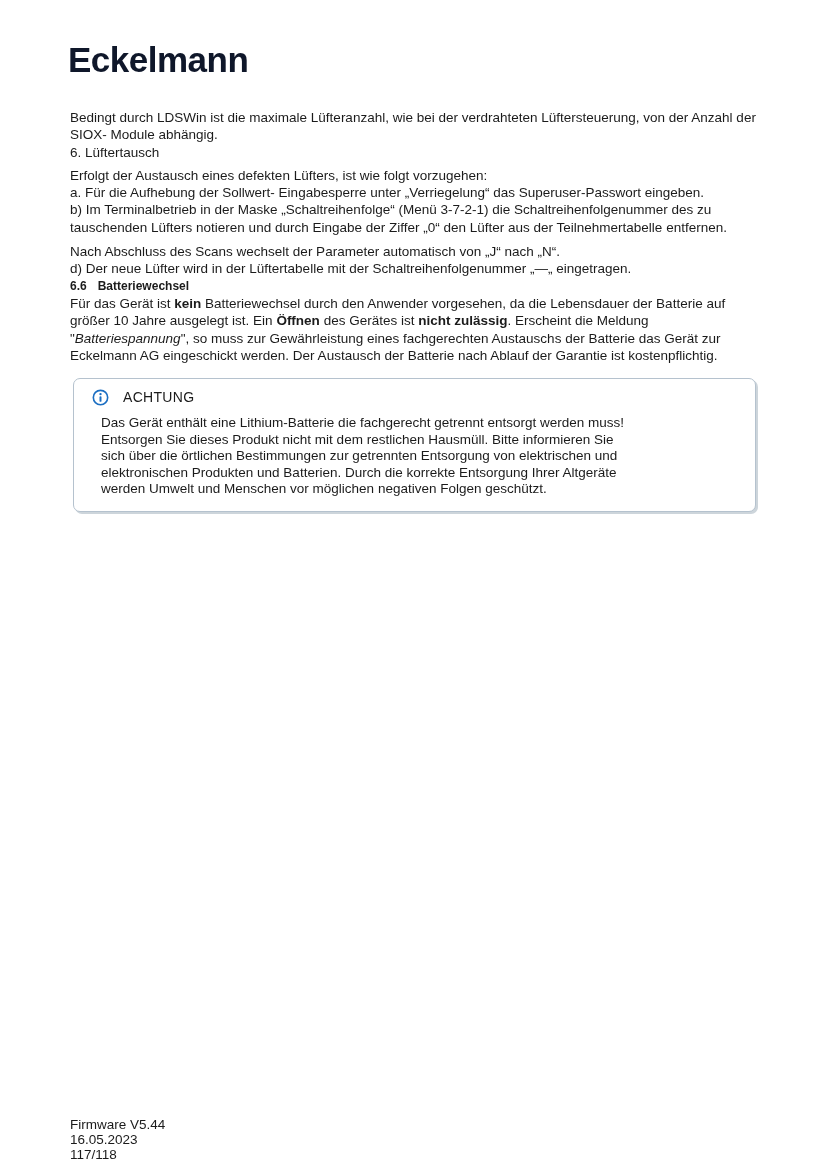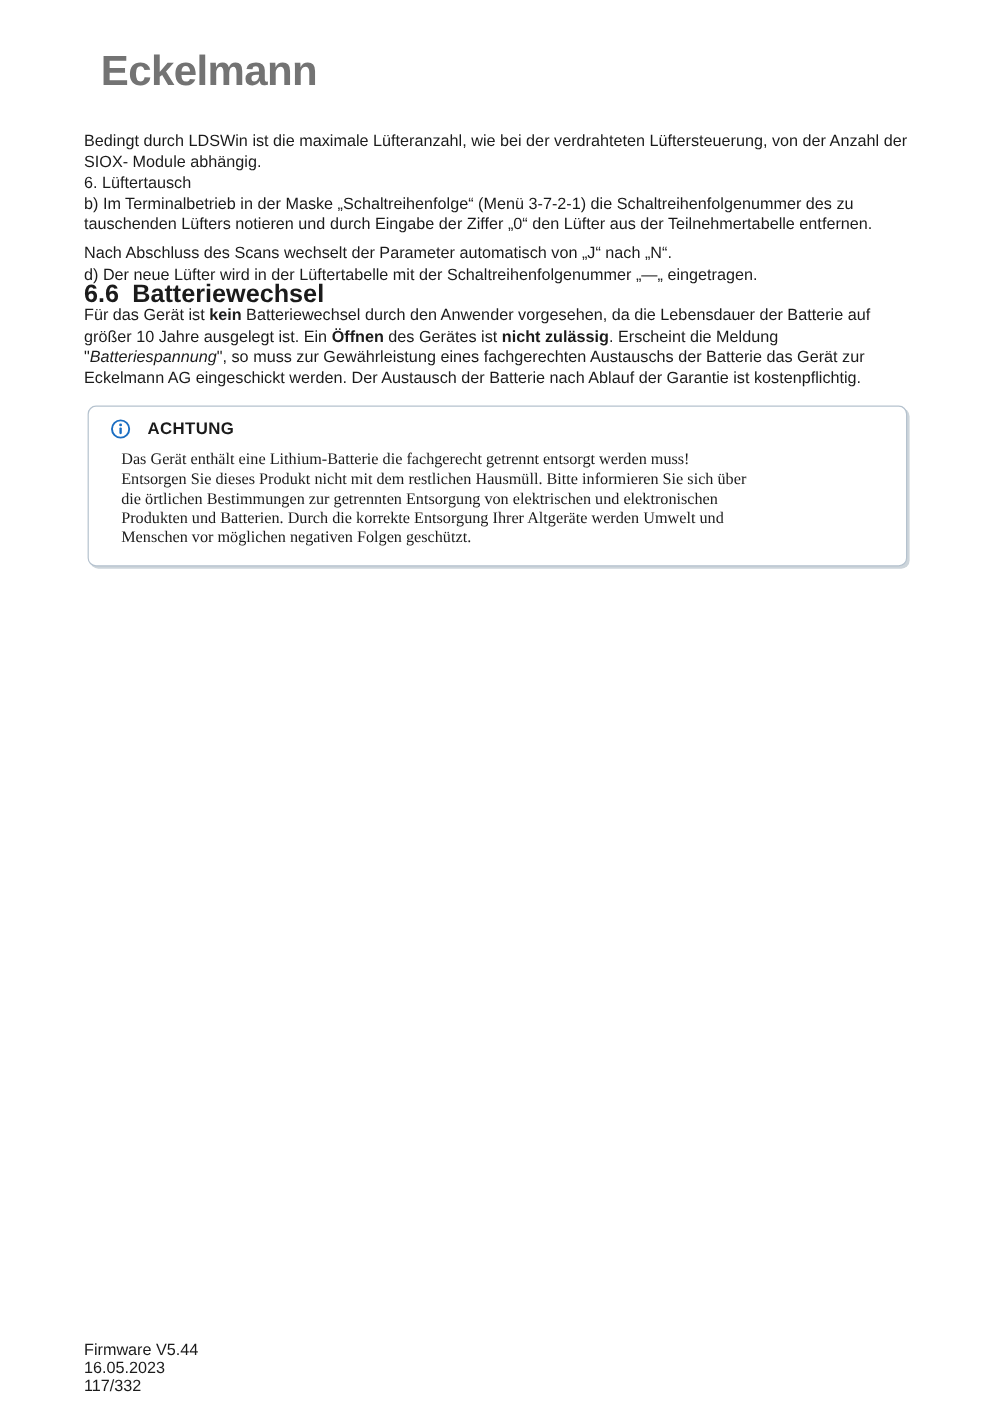--- a/index.html
+++ b/index.html
@@ -5,75 +5,79 @@
   html,body{margin:0;padding:0;background:#ffffff;}
   .page{
     position:relative;
     width:827px;height:1169px;
     background:#ffffff;
     font-family:"Liberation Sans", sans-serif;
     color:#1b1b1b;
     overflow:hidden;
   }
   .logo{
-    position:absolute;left:84px;top:40px;
+    position:absolute;left:68px;top:40px;
     font-size:35px;font-weight:bold;
-    color:#737373;letter-spacing:-0.5px;
+    color:#0f172a;letter-spacing:-0.5px;
   }
   .content{
     position:absolute;left:70px;top:109px;width:690px;
     font-size:13.5px;line-height:17.3px;
   }
   .content p{margin:0;}
   .para{margin-top:0;}
   .h6{font-weight:normal;margin-top:7px;}
   .block{margin-top:6px;}
   .step{margin-top:7px;}
-  .h66{font-size:21px;font-weight:bold;margin-top:18px;}
+  .h66{font-size:12px;font-weight:bold;margin-top:18px;}
   .h66 .num{margin-right:11px;}
   .battery{margin-top:15px;}
   b{font-weight:bold;}
   i{font-style:italic;}
   .attention-box{
     margin-top:14px;margin-left:3px;
     width:683px;box-sizing:border-box;
     border:1px solid #b5c2ce;border-radius:7px;
     box-shadow:2px 2px 0 #cdd5db;
     background:#ffffff;
     padding:10px 14px 14px 14px;
   }
   .attn-title-row{display:flex;align-items:center;}
   .attn-title-row .ico{width:17px;height:17px;margin-left:4px;flex:0 0 auto;}
-  .attn-title{font-weight:bold;font-size:14px;margin-left:14px;letter-spacing:0.3px;}
+  .attn-title{font-weight:normal;font-size:14px;margin-left:14px;letter-spacing:0.3px;}
   .attn-content{display:flex;margin-top:9px;}
   .weee-col{flex:0 0 auto;width:125px;margin-left:18px;text-align:center;}
   .weee-col svg{width:82px;height:82px;display:block;margin:3px auto 4px auto;}
   .weee-caption{font-size:11.5px;line-height:14.5px;color:#1b1b1b;}
   .attn-text{margin-left:13px;width:533px;font-size:13.5px;line-height:16.4px;}
-  .attn-text p{margin:0;font-family:Liberation Serif, serif;}
+  .attn-text p{margin:0;}
   .footer{
     position:absolute;left:70px;top:1117px;width:690px;
     display:flex;justify-content:space-between;
     font-size:13.5px;
     flex-direction:column;
   }
 </style>
 </head>
 <body>
 
 <div class="page">
 
   <div class="logo">Eckelmann</div>
 
   <div class="content">
 
     <p class="para">Bedingt durch LDSWin ist die maximale Lüfteranzahl, wie bei der verdrahteten Lüftersteuerung, von der Anzahl der SIOX- Module abhängig.</p>
 
     <p class="h6">6. Lüftertausch</p>
 
+    <div class="block">
+      <div>Erfolgt der Austausch eines defekten Lüfters, ist wie folgt vorzugehen:</div>
+      <div>a. Für die Aufhebung der Sollwert- Eingabesperre unter „Verriegelung“ das Superuser-Passwort eingeben.</div>
+    </div>
 
     <p class="step">b) Im Terminalbetrieb in der Maske „Schaltreihenfolge“ (Menü 3-7-2-1) die Schaltreihenfolgenummer des zu tauschenden Lüfters notieren und durch Eingabe der Ziffer „0“ den Lüfter aus der Teilnehmertabelle entfernen.</p>
 
     <div class="step">
       <div>Nach Abschluss des Scans wechselt der Parameter automatisch von „J“ nach „N“.</div>
     </div>
 
     <p class="step">d) Der neue Lüfter wird in der Lüftertabelle mit der Schaltreihenfolgenummer „—„ eingetragen.</p>
 
 
@@ -98,16 +102,16 @@
           <p>Entsorgen Sie dieses Produkt nicht mit dem restlichen Hausmüll. Bitte informieren Sie sich über die örtlichen Bestimmungen zur getrennten Entsorgung von elektrischen und elektronischen Produkten und Batterien. Durch die korrekte Entsorgung Ihrer Altgeräte werden Umwelt und Menschen vor möglichen negativen Folgen geschützt.</p>
         </div>
       </div>
     </div>
 
   </div>
 
   <div class="footer">
     <span>Firmware V5.44</span>
     <span>16.05.2023</span>
-    <span>117/332</span>
+    <span>117/118</span>
   </div>
 
 </div>
 
 </body></html>

